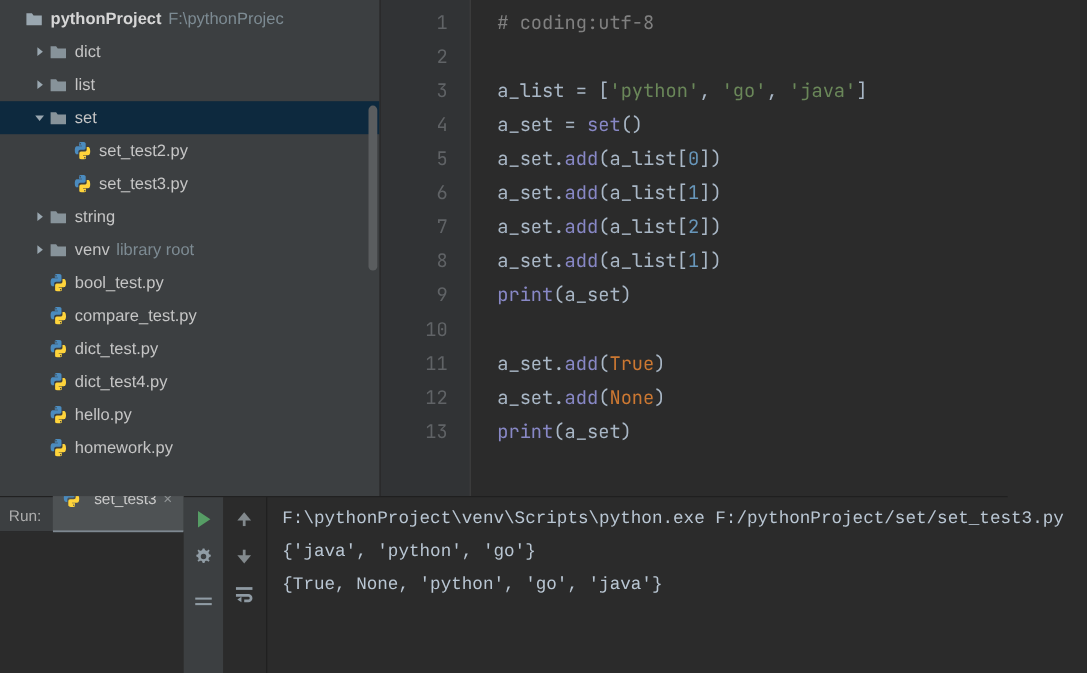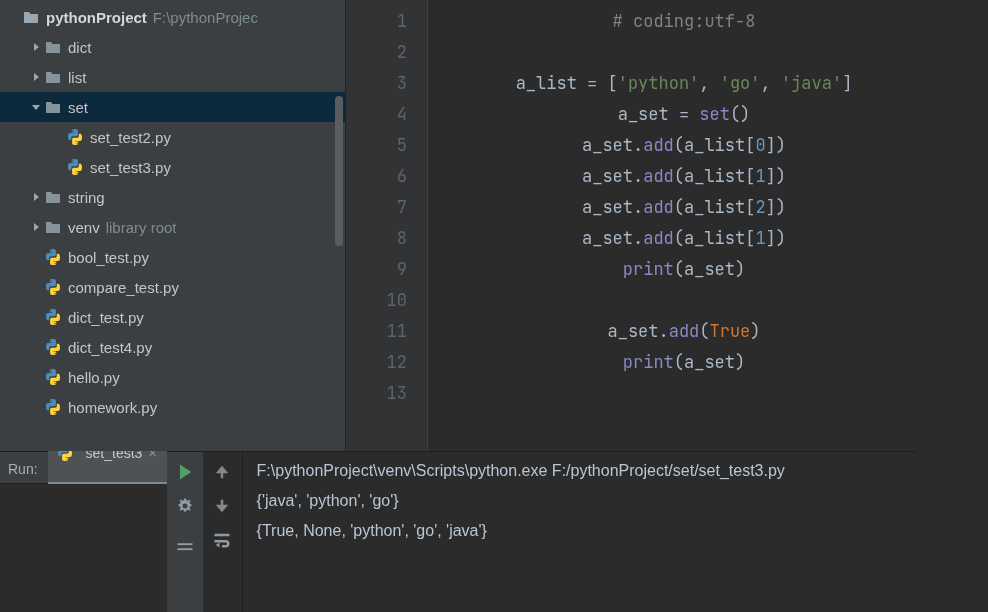--- a/index.html
+++ b/index.html
@@ -49,21 +49,21 @@
     font-family: "JetBrains Mono","Consolas",monospace;
     font-size: 17px;
   }
   .gutter {
     width: 82px; background: #313335; color: #606366;
     display: flex; flex-direction: column; align-items: flex-end;
     padding: 6px 20px 0 0;
     border-right: 1px solid #3f3f3f;
   }
   .gutter .ln { height: 31px; line-height: 31px; }
-  .code { flex:1; padding: 6px 0 0 24px; text-align: center; }
+  .code { flex:1; padding: 6px 0 0 24px; }
   .code .line { height: 31px; line-height: 31px; white-space: pre; }
   .tok-cmt   { color: #808080; }
   .tok-id    { color: #a9b7c6; }
   .tok-op    { color: #a9b7c6; }
   .tok-str   { color: #6a8759; }
   .tok-num   { color: #6897bb; }
   .tok-fn    { color: #8888c6; }
   .tok-builtin{ color: #8888c6; }
   .tok-kwc   { color: #cc7832; }
   .tok-punc  { color: #a9b7c6; }
@@ -97,21 +97,21 @@
   }
   .run-toolbar2 {
     width: 40px; background: #2b2b2b;
     display: flex; flex-direction: column; align-items: center; gap: 14px;
     padding-top: 10px;
     border-right: 1px solid #1f1f1f;
   }
   .tb-icon { width:20px; height:20px; display:flex; align-items:center; justify-content:center; opacity:.9; }
   .console {
     flex:1; padding: 4px 0 0 14px;
-    font-family: Liberation Sans, sans-serif;
+    font-family: Liberation Mono, monospace;
     font-size: 16px; color: #b9c6d3;
   }
   .console .out-line { height: 30px; line-height: 30px; white-space: pre; }
 </style>
 </head>
 <body>
 
 <div class="app">
 
   <div class="top">
@@ -313,20 +313,21 @@
           <div class="line"></div>
           <div class="line"><span class="tok-id">a_list </span><span class="tok-op">= </span><span class="tok-punc">[</span><span class="tok-str">'python'</span><span class="tok-punc">, </span><span class="tok-str">'go'</span><span class="tok-punc">, </span><span class="tok-str">'java'</span><span class="tok-punc">]</span></div>
           <div class="line"><span class="tok-id">a_set </span><span class="tok-op">= </span><span class="tok-builtin">set</span><span class="tok-punc">()</span></div>
           <div class="line"><span class="tok-id">a_set</span><span class="tok-punc">.</span><span class="tok-fn">add</span><span class="tok-punc">(a_list[</span><span class="tok-num">0</span><span class="tok-punc">])</span></div>
           <div class="line"><span class="tok-id">a_set</span><span class="tok-punc">.</span><span class="tok-fn">add</span><span class="tok-punc">(a_list[</span><span class="tok-num">1</span><span class="tok-punc">])</span></div>
           <div class="line"><span class="tok-id">a_set</span><span class="tok-punc">.</span><span class="tok-fn">add</span><span class="tok-punc">(a_list[</span><span class="tok-num">2</span><span class="tok-punc">])</span></div>
           <div class="line"><span class="tok-id">a_set</span><span class="tok-punc">.</span><span class="tok-fn">add</span><span class="tok-punc">(a_list[</span><span class="tok-num">1</span><span class="tok-punc">])</span></div>
           <div class="line"><span class="tok-builtin">print</span><span class="tok-punc">(a_set)</span></div>
           <div class="line"></div>
           <div class="line"><span class="tok-id">a_set</span><span class="tok-punc">.</span><span class="tok-fn">add</span><span class="tok-punc">(</span><span class="tok-kwc">True</span><span class="tok-punc">)</span></div>
+          <div class="line"><span class="tok-id">a_set</span><span class="tok-punc">.</span><span class="tok-fn">add</span><span class="tok-punc">(</span><span class="tok-kwc">None</span><span class="tok-punc">)</span></div>
           <div class="line"><span class="tok-builtin">print</span><span class="tok-punc">(a_set)</span></div>
         </div>
     </div>
 
   </div>
 
   <div class="runpanel">
     <div class="run-header">
       <span class="run-title">Run:</span>
       <div class="run-tab">

